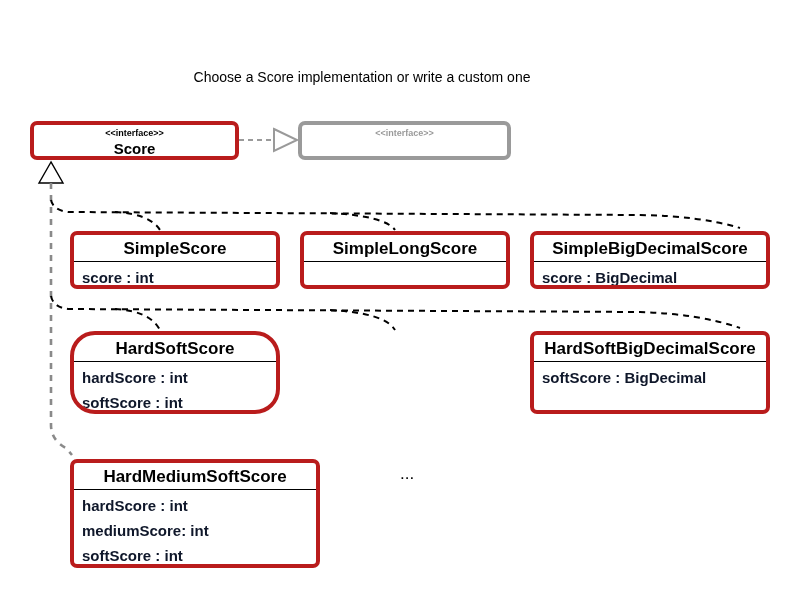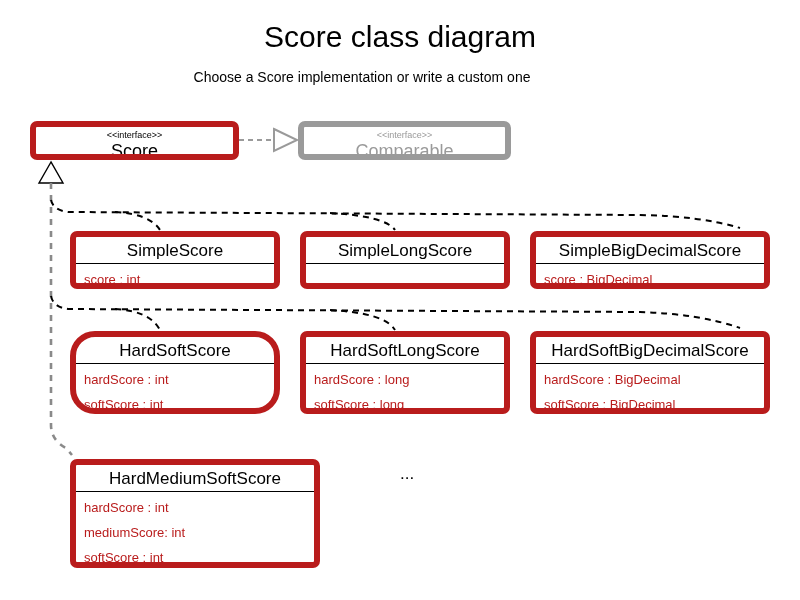--- a/index.html
+++ b/index.html
@@ -49,23 +49,24 @@
     top: 0;
     width: 800px;
     height: 600px;
   }
 
   
   .uml-box {
     position: absolute;
     box-sizing: border-box;
     background: #ffffff;
-    border: 6px solid #b91c1c;
+    border: 4px solid #b91c1c;
     border-radius: 7px;
     overflow: hidden;
+    font-weight: bold;
   }
   .uml-box.grayed {
     border-color: #9a9a9a;
   }
   .box-header {
     box-sizing: border-box;
     text-align: center;
     color: #000000;
     font-size: 16px;
     line-height: 1.0;
@@ -79,36 +80,36 @@
     display: block;
     font-size: 9px;
     line-height: 11px;
     color: #000000;
   }
   .grayed .stereotype {
     color: #9a9a9a;
   }
   .name-text {
     display: block;
-    font-size: 18px;
+    font-size: 15px;
     line-height: 20px;
   }
   .divider {
     height: 1px;
     background: #000000;
     width: 100%;
   }
   .attr-list {
     box-sizing: border-box;
     padding: 3px 0 0 8px;
   }
   .attr {
-    font-size: 13px;
+    font-size: 15px;
     line-height: 25px;
-    color: #b91c1c;
+    color: #0f172a;
     white-space: nowrap;
   }
 
   
   .iface-box .box-header {
     padding-top: 3px;
   }
 
   
   .class-box .box-header {
@@ -123,21 +124,20 @@
     font-size: 17px;
     color: #000000;
     line-height: 1;
   }
 </style>
 </head>
 <body>
 
 <div id="canvas">
 
-  <div id="diagram-title">Score class diagram</div>
   <div id="diagram-subtitle">Choose a Score implementation or write a custom one</div>
 
   <svg id="connectors" viewBox="0 0 800 600" xmlns="http://www.w3.org/2000/svg">
 
     <line x1="239" y1="140" x2="274" y2="140" stroke="#9a9a9a" stroke-width="2" stroke-dasharray="5,4"></line>
     <polygon points="274,129 297,140 274,151" fill="#ffffff" stroke="#9a9a9a" stroke-width="2"></polygon>
 
     <polygon points="51,162 39,183 63,183" fill="#ffffff" stroke="#000000" stroke-width="1.4"></polygon>
 
     <path d="M51,183 L51,425 Q51,440 66,448 L72,455" fill="none" stroke="#8a8a8a" stroke-width="2.6" stroke-dasharray="6,6"></path>
@@ -154,21 +154,20 @@
   <div class="uml-box iface-box" style="left:30px; top:121px; width:209px; height:39px;">
     <div class="box-header">
       <span class="stereotype">&lt;&lt;interface&gt;&gt;</span>
       <span class="name-text">Score</span>
     </div>
   </div>
 
   <div class="uml-box iface-box grayed" style="left:298px; top:121px; width:213px; height:39px;">
     <div class="box-header">
       <span class="stereotype">&lt;&lt;interface&gt;&gt;</span>
-      <span class="name-text">Comparable</span>
     </div>
   </div>
 
   <div class="uml-box class-box" style="left:70px; top:231px; width:210px; height:58px;">
     <div class="box-header">SimpleScore</div>
     <div class="divider"></div>
     <div class="attr-list">
       <div class="attr">score : int</div>
     </div>
   </div>
@@ -188,34 +187,25 @@
 
   <div class="uml-box class-box" style="left:70px; top:331px; width:210px; height:83px;border-radius:25px;">
     <div class="box-header">HardSoftScore</div>
     <div class="divider"></div>
     <div class="attr-list">
       <div class="attr">hardScore : int</div>
       <div class="attr">softScore : int</div>
     </div>
   </div>
 
-  <div class="uml-box class-box" style="left:300px; top:331px; width:210px; height:83px;">
-    <div class="box-header">HardSoftLongScore</div>
-    <div class="divider"></div>
-    <div class="attr-list">
-      <div class="attr">hardScore : long</div>
-      <div class="attr">softScore : long</div>
-    </div>
-  </div>
 
   <div class="uml-box class-box" style="left:530px; top:331px; width:240px; height:83px;border-radius:7px;">
     <div class="box-header">HardSoftBigDecimalScore</div>
     <div class="divider"></div>
     <div class="attr-list">
-      <div class="attr">hardScore : BigDecimal</div>
       <div class="attr">softScore : BigDecimal</div>
     </div>
   </div>
 
   <div class="uml-box class-box" style="left:70px; top:459px; width:250px; height:109px;">
     <div class="box-header">HardMediumSoftScore</div>
     <div class="divider"></div>
     <div class="attr-list">
       <div class="attr">hardScore : int</div>
       <div class="attr">mediumScore: int</div>

